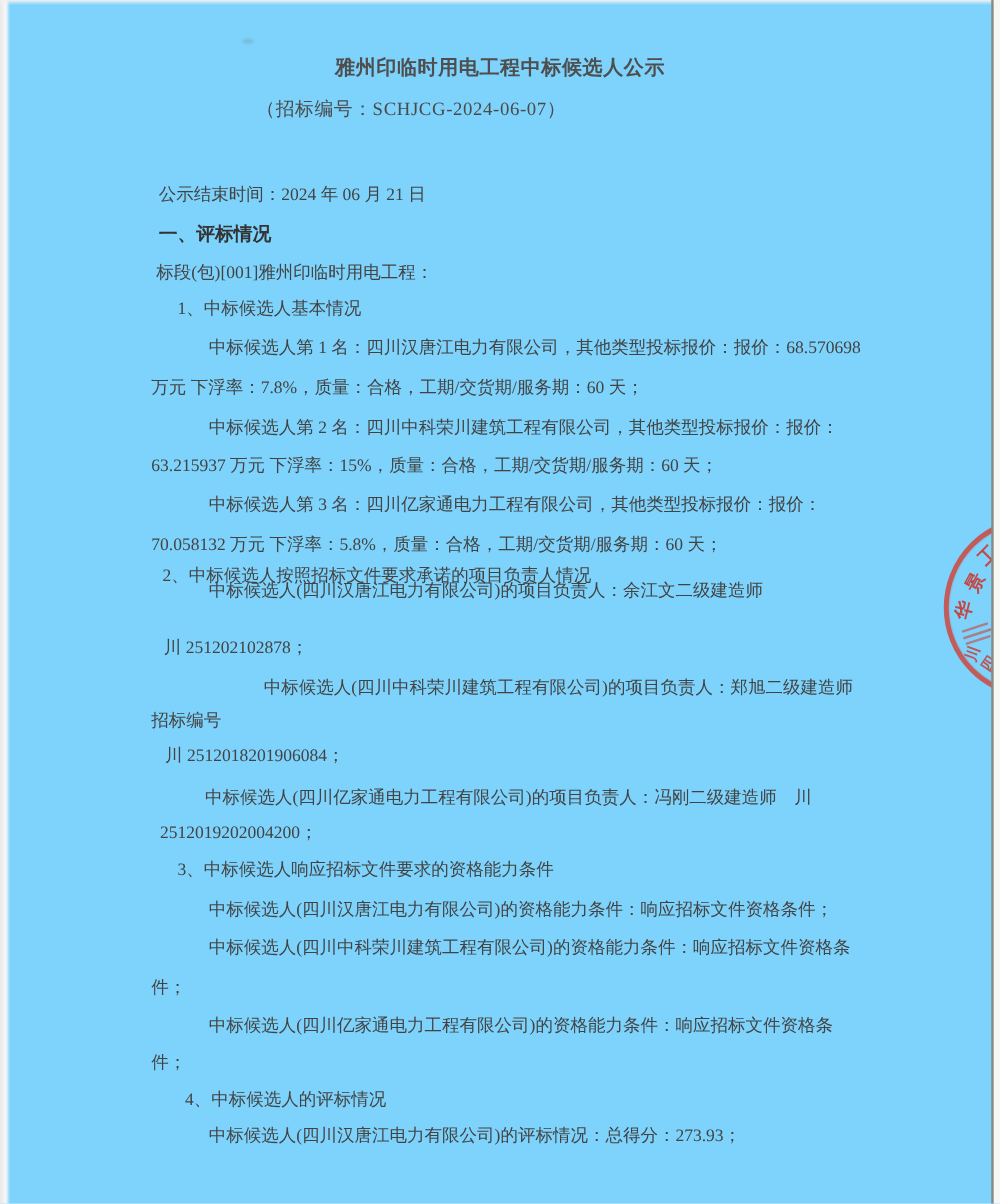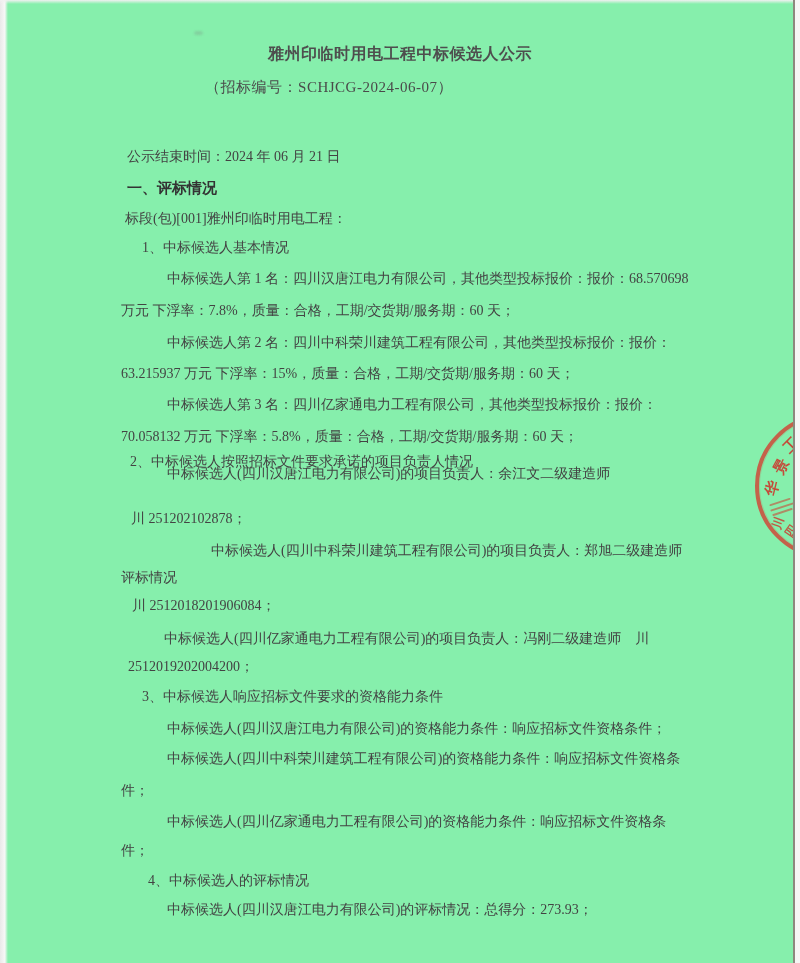--- a/index.html
+++ b/index.html
@@ -1,21 +1,21 @@
 <!DOCTYPE html>
 <html><head>
 <meta charset="utf-8">
 <style>
   html,body{margin:0;padding:0;}
   body{
     width:800px;height:963px;position:relative;overflow:hidden;
     background:#ffffff;
     font-family:"Liberation Serif","DejaVu Serif",serif;
   }
-  .page{position:absolute;inset:0;background:#86efac;}
+  .page{position:absolute;inset:0;background:#7dd3fc;}
   
   .edge-left{position:absolute;left:0;top:0;width:8px;height:963px;
     background:linear-gradient(90deg,#e9e9e9,#f7f7f7 60%,rgba(255,255,255,0));}
   .edge-top{position:absolute;left:0;top:0;width:800px;height:4px;
     background:linear-gradient(180deg,#f1f1f1,rgba(255,255,255,0));}
   .page-edge-line{position:absolute;left:793px;top:0;width:2px;height:963px;
     background:#8d887e;}
   .edge-right-outside{position:absolute;left:795px;top:0;width:5px;height:963px;
     background:#f6f6f5;}
   .smudge{position:absolute;left:194px;top:31px;width:9px;height:4px;border-radius:50%;
@@ -67,21 +67,21 @@
   <div class="line" style="left:167px;top:269px;">中标候选人第 1 名：四川汉唐江电力有限公司，其他类型投标报价：报价：68.570698</div>
   <div class="line" style="left:121px;top:301px;">万元 下浮率：7.8%，质量：合格，工期/交货期/服务期：60 天；</div>
   <div class="line" style="left:167px;top:333px;">中标候选人第 2 名：四川中科荣川建筑工程有限公司，其他类型投标报价：报价：</div>
   <div class="line" style="left:121px;top:364px;">63.215937 万元 下浮率：15%，质量：合格，工期/交货期/服务期：60 天；</div>
   <div class="line" style="left:167px;top:395px;">中标候选人第 3 名：四川亿家通电力工程有限公司，其他类型投标报价：报价：</div>
   <div class="line" style="left:121px;top:427px;text-align:right;">70.058132 万元 下浮率：5.8%，质量：合格，工期/交货期/服务期：60 天；</div>
   <div class="line" style="left:130px;top:452px;text-align:right;">2、中标候选人按照招标文件要求承诺的项目负责人情况</div>
   <div class="line" style="left:167px;top:464px;">中标候选人(四川汉唐江电力有限公司)的项目负责人：余江文二级建造师</div>
   <div class="line" style="left:131px;top:509px;">川 251202102878；</div>
   <div class="line" style="left:167px;top:541px;margin-left:44px;">中标候选人(四川中科荣川建筑工程有限公司)的项目负责人：郑旭二级建造师</div>
-  <div class="line" style="left:121px;top:568px;">评标情况</div>
+  <div class="line" style="left:121px;top:568px;">招标编号</div>
   <div class="line" style="left:132px;top:596px;">川 2512018201906084；</div>
   <div class="line" style="left:164px;top:629px;">中标候选人(四川亿家通电力工程有限公司)的项目负责人：冯刚二级建造师　川</div>
   <div class="line" style="left:128px;top:657px;">2512019202004200；</div>
   <div class="line" style="left:142px;top:687px;">3、中标候选人响应招标文件要求的资格能力条件</div>
   <div class="line" style="left:167px;top:749px;">中标候选人(四川中科荣川建筑工程有限公司)的资格能力条件：响应招标文件资格条</div>
   <div class="line" style="left:167px;top:719px;">中标候选人(四川汉唐江电力有限公司)的资格能力条件：响应招标文件资格条件；</div>
   <div class="line" style="left:121px;top:781px;">件；</div>
   <div class="line" style="left:167px;top:812px;">中标候选人(四川亿家通电力工程有限公司)的资格能力条件：响应招标文件资格条</div>
   <div class="line" style="left:121px;top:841px;">件；</div>
   <div class="line" style="left:148px;top:871px;">4、中标候选人的评标情况</div>

